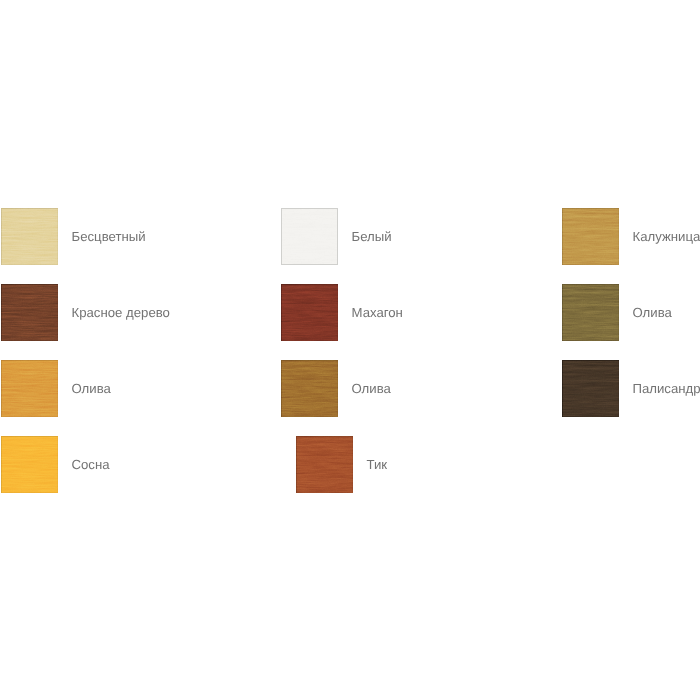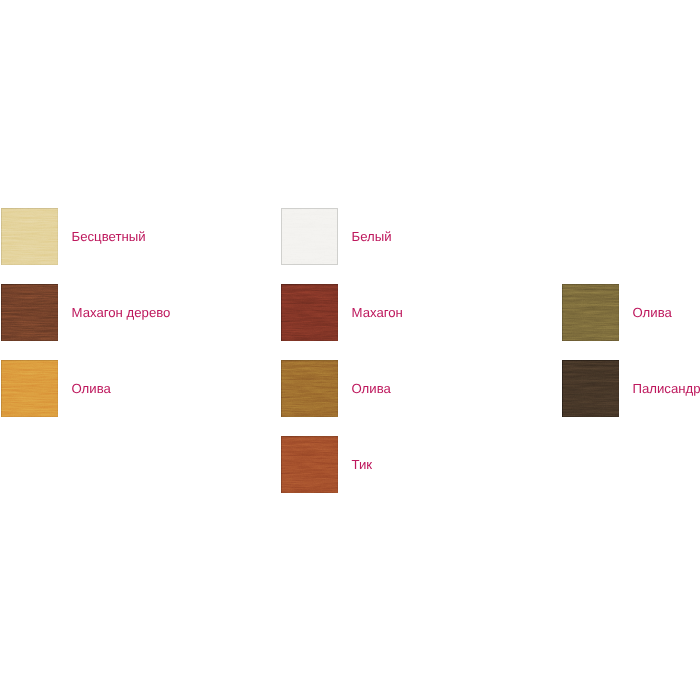--- a/index.html
+++ b/index.html
@@ -7,21 +7,21 @@
   body{width:700px;height:700px;overflow:hidden;
        font-family:"Liberation Sans",sans-serif;
        -webkit-font-smoothing:antialiased;text-rendering:geometricPrecision;}
   #filter-defs{position:absolute;width:0;height:0;overflow:hidden;}
   .grid{position:absolute;left:0;top:0;width:700px;height:700px;}
   .swatch-row{position:absolute;display:flex;align-items:center;}
   .chip{position:relative;width:57px;height:57px;overflow:hidden;flex:0 0 auto;}
   .chip .grain{position:absolute;left:-3px;top:-3px;right:-3px;bottom:-3px;
                mix-blend-mode:overlay;pointer-events:none;}
   .chip .edge{position:absolute;left:0;top:0;right:0;bottom:0;pointer-events:none;}
-  .label{font-size:13.2px;line-height:14px;color:#be185d;
+  .label{font-size:13.2px;line-height:14px;color:#737373;
          white-space:nowrap;margin-left:13.5px;text-align:center;}
 </style>
 </head>
 <body>
 
 <div id="filter-defs">
 <svg width="0" height="0" aria-hidden="true" focusable="false">
 <defs>
   <filter id="streak-a" x="0" y="0" width="100%" height="100%" color-interpolation-filters="sRGB">
     <feTurbulence type="fractalNoise" baseFrequency="0.05 1.1" numOctaves="4" seed="23" result="n"></feTurbulence>
@@ -67,28 +67,37 @@
   </div>
   <div class="swatch-row" style="left:281px;top:208px">
     <div class="chip" style="background-color: rgb(244, 243, 240);">
       <div class="grain" style="filter:url(#streak-a2);opacity:0.098"></div>
       <div class="grain" style="filter:url(#streak-b2);opacity:0.0735"></div>
       <div class="grain" style="filter:url(#speckle);opacity:0.0385"></div>
       <div class="edge" style="box-shadow:inset 0 0 0 1px #d0d0cd"></div>
     </div>
     <div class="label">Белый</div>
   </div>
+  <div class="swatch-row" style="left:562px;top:208px">
+    <div class="chip" style="background-color: rgb(194, 152, 74);">
+      <div class="grain" style="filter:url(#streak-a3);opacity:0.14"></div>
+      <div class="grain" style="filter:url(#streak-b3);opacity:0.105"></div>
+      <div class="grain" style="filter:url(#speckle);opacity:0.055"></div>
+      <div class="edge" style="box-shadow:inset 0 0 0 1px rgba(0,0,0,0.04), inset 1px 1px 0 0 rgba(0,0,0,0.085)"></div>
+    </div>
+    <div class="label">Калужница</div>
+  </div>
   <div class="swatch-row" style="left:1px;top:284px">
     <div class="chip" style="background-color: rgb(118, 66, 42);">
       <div class="grain" style="filter:url(#streak-a);opacity:0.168"></div>
       <div class="grain" style="filter:url(#streak-b);opacity:0.126"></div>
       <div class="grain" style="filter:url(#speckle);opacity:0.066"></div>
       <div class="edge" style="box-shadow:inset 0 0 0 1px rgba(0,0,0,0.05), inset 1px 1px 0 0 rgba(0,0,0,0.2)"></div>
     </div>
-    <div class="label">Махагон дерево</div>
+    <div class="label">Красное дерево</div>
   </div>
   <div class="swatch-row" style="left:562px;top:284px">
     <div class="chip" style="background-color: rgb(126, 109, 60);">
       <div class="grain" style="filter:url(#streak-a3);opacity:0.154"></div>
       <div class="grain" style="filter:url(#streak-b3);opacity:0.1155"></div>
       <div class="grain" style="filter:url(#speckle);opacity:0.0605"></div>
       <div class="edge" style="box-shadow:inset 0 0 0 1px rgba(0,0,0,0.05), inset 1px 1px 0 0 rgba(0,0,0,0.12)"></div>
     </div>
     <div class="label">Олива</div>
   </div>
@@ -121,21 +130,30 @@
   </div>
   <div class="swatch-row" style="left:562px;top:360px">
     <div class="chip" style="background-color: rgb(70, 54, 39);">
       <div class="grain" style="filter:url(#streak-a3);opacity:0.182"></div>
       <div class="grain" style="filter:url(#streak-b3);opacity:0.1365"></div>
       <div class="grain" style="filter:url(#speckle);opacity:0.0715"></div>
       <div class="edge" style="box-shadow:inset 0 0 0 1px rgba(0,0,0,0.06), inset 1px 1px 0 0 rgba(0,0,0,0.3)"></div>
     </div>
     <div class="label">Палисандр</div>
   </div>
-  <div class="swatch-row" style="left:281px;top:436px">
+  <div class="swatch-row" style="left:1px;top:436px">
+    <div class="chip" style="background-color: rgb(249, 185, 54);">
+      <div class="grain" style="filter:url(#streak-a);opacity:0.119"></div>
+      <div class="grain" style="filter:url(#streak-b);opacity:0.0892"></div>
+      <div class="grain" style="filter:url(#speckle);opacity:0.0467"></div>
+      <div class="edge" style="box-shadow:inset 0 0 0 1px rgba(0,0,0,0.03), inset 1px 1px 0 0 rgba(0,0,0,0.06)"></div>
+    </div>
+    <div class="label">Сосна</div>
+  </div>
+  <div class="swatch-row" style="left:296px;top:436px">
     <div class="chip" style="background-color: rgb(166, 81, 44);">
       <div class="grain" style="filter:url(#streak-a2);opacity:0.154"></div>
       <div class="grain" style="filter:url(#streak-b2);opacity:0.1155"></div>
       <div class="grain" style="filter:url(#speckle);opacity:0.0605"></div>
       <div class="edge" style="box-shadow:inset 0 0 0 1px rgba(0,0,0,0.05), inset 1px 1px 0 0 rgba(0,0,0,0.12)"></div>
     </div>
     <div class="label">Тик</div>
   </div>
 </div>
 

